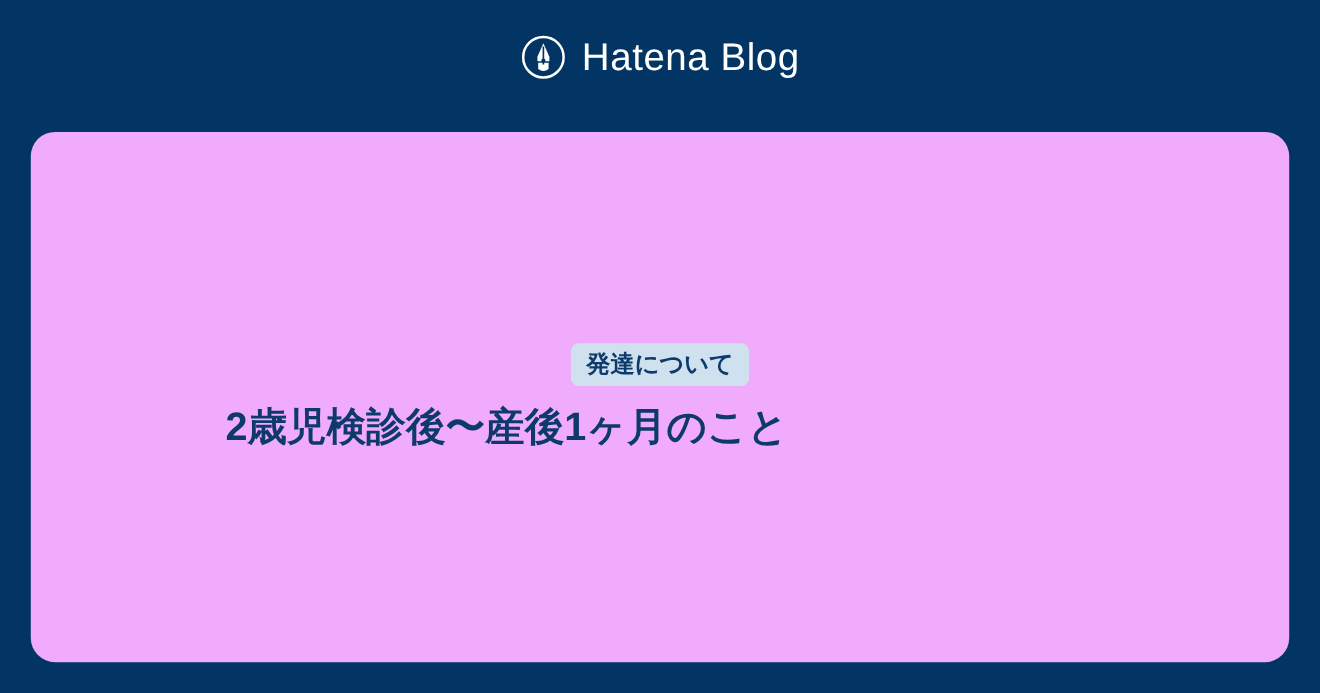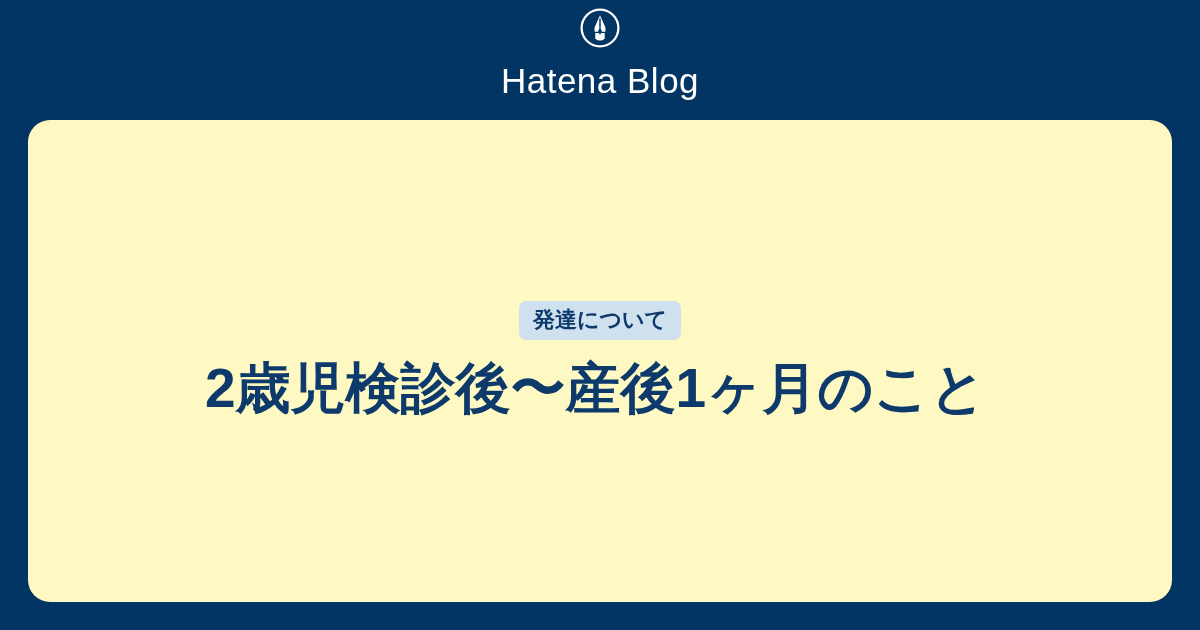--- a/index.html
+++ b/index.html
@@ -27,21 +27,20 @@
   .brand-bar {
     position: absolute;
     top: 0;
     left: 0;
     width: 1200px;
     height: 104px;
     display: flex;
     align-items: center;
     justify-content: center;
     gap: 14px;
-    flex-direction: column;
   }
   .brand-logo-icon {
     width: 42px;
     height: 42px;
     display: block;
     flex: none;
   }
   .brand-name {
     color: #ffffff;
     font-size: 35px;
@@ -51,21 +50,21 @@
     white-space: nowrap;
   }
 
   
   .content-panel {
     position: absolute;
     left: 28px;
     top: 120px;
     width: 1144px;
     height: 482px;
-    background: #fef9c3;
+    background: #f0abfc;
     border-radius: 22px;
     box-sizing: border-box;
   }
 
   .panel-inner {
     position: absolute;
     left: 0;
     top: 0;
     width: 1144px;
     height: 482px;
@@ -93,21 +92,21 @@
     font-size: 22px;
     font-weight: 700;
     line-height: 1;
     padding: 8px 14px 9px 14px;
     border-radius: 7px;
     white-space: nowrap;
   }
 
   .entry-title {
     color: #0d3a6b;
-    font-size: 55px;
+    font-size: 36px;
     font-weight: 700;
     line-height: 1.18;
     letter-spacing: 0px;
     margin: 0;
     text-align: left;
     white-space: nowrap;
   }
 
   .blog-title {
     color: #0d3a6b;

